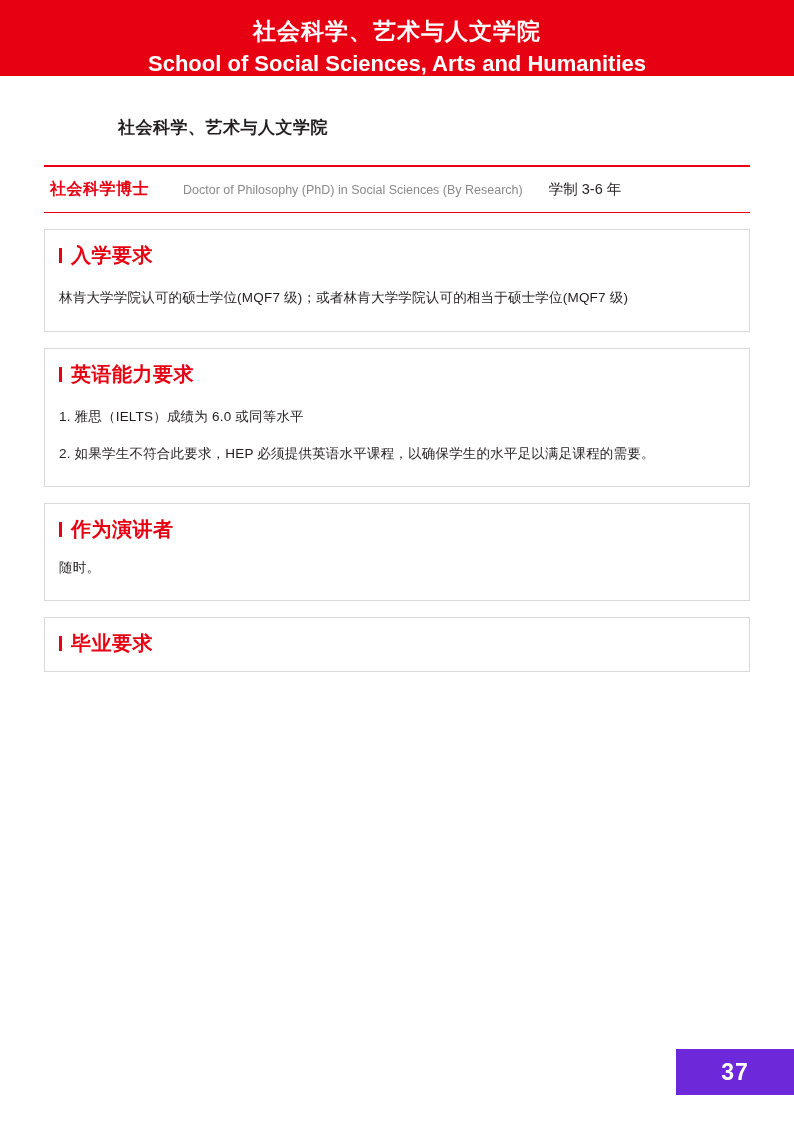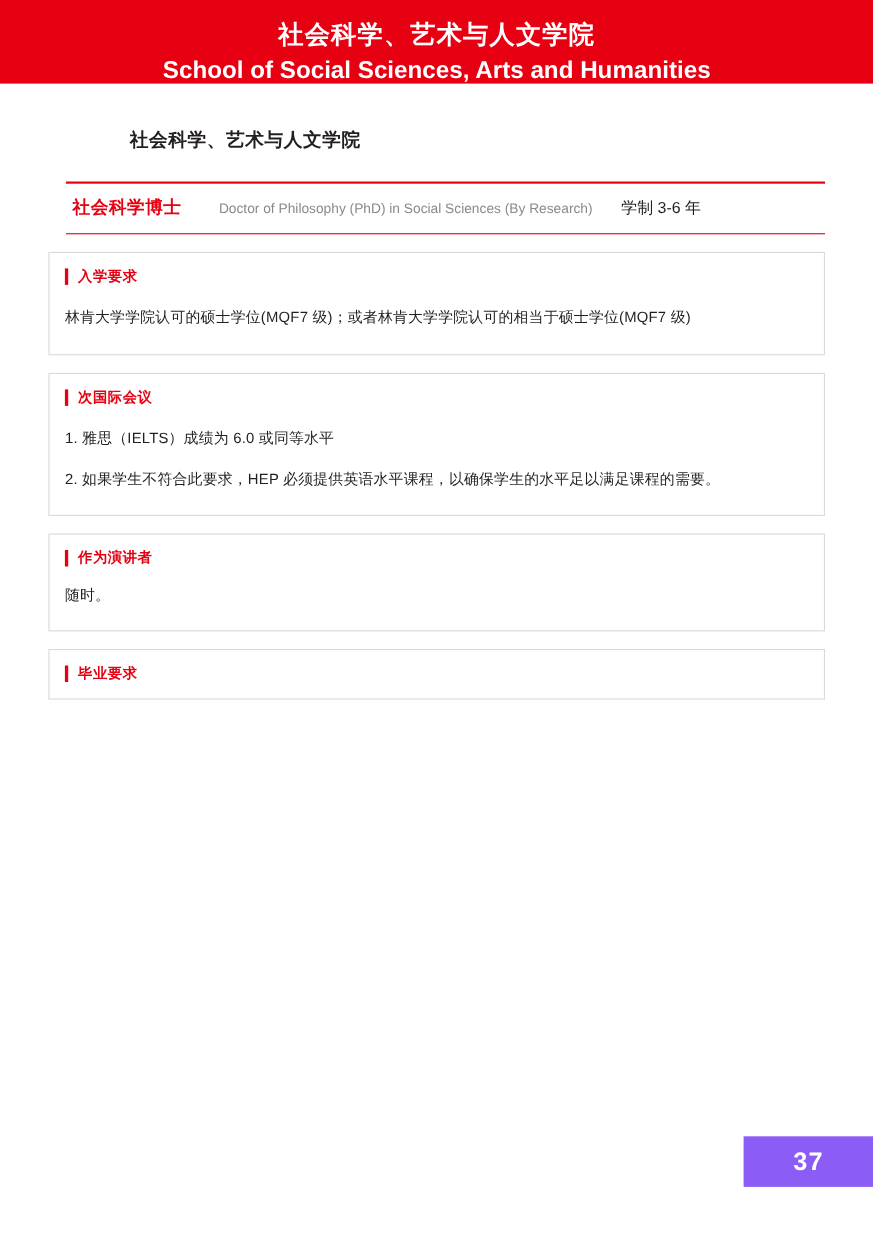--- a/index.html
+++ b/index.html
@@ -56,21 +56,21 @@
     margin: 26px 22px 0 22px;
     font-size: 13.5px;
     line-height: 40px;
     color: #3c3c3c;
     letter-spacing: 0.3px;
     text-align: justify;
   }
 
   
   .program-bar {
-    margin: 26px 4px 0 20px;
+    margin: 26px 4px 0 4px;
     border-top: 2px solid #e60012;
     border-bottom: 1.5px solid #e60012;
     padding: 12px 6px 12px 6px;
     display: flex;
     align-items: baseline;
   }
   .program-cn {
     color: #e60012;
     font-size: 16px;
     font-weight: bold;
@@ -92,21 +92,21 @@
 
   
   .card {
     margin: 16px 4px 0 4px;
     border: 1px solid #d9d9d9;
     box-sizing: border-box;
     padding: 12px 14px 14px 14px;
   }
   .card-title {
     color: #e60012;
-    font-size: 13px;
+    font-size: 20px;
     font-weight: bold;
     display: flex;
     align-items: center;
     letter-spacing: 0.5px;
   }
   .card-title .bar {
     display: inline-block;
     width: 3px;
     height: 15px;
     background: #e60012;
@@ -123,24 +123,24 @@
   .card-body p {
     margin: 0;
   }
   .card-admission .card-body { line-height: 38px; }
   .card-short .card-body { margin-top: 6px; }
 
   
   .page-number {
     position: absolute;
     right: 0;
-    bottom: 44px;
+    bottom: 28px;
     width: 118px;
     height: 46px;
-    background: #8b5cf6;
+    background: #6d28d9;
     color: #ffffff;
     font-size: 23px;
     font-weight: bold;
     display: flex;
     align-items: center;
     justify-content: center;
     letter-spacing: 1px;
   }
 </style>
 </head>
@@ -166,21 +166,21 @@
     <div class="card-title">
       <span class="bar"></span>
       <span>入学要求</span>
     </div>
     <div class="card-body">林肯大学学院认可的硕士学位(MQF7 级)；或者林肯大学学院认可的相当于硕士学位(MQF7 级)</div>
   </div>
 
   <div class="card">
     <div class="card-title">
       <span class="bar"></span>
-      <span>次国际会议</span>
+      <span>英语能力要求</span>
     </div>
     <div class="card-body">
       <p>1. 雅思（IELTS）成绩为 6.0 或同等水平</p>
       <p>2. 如果学生不符合此要求，HEP 必须提供英语水平课程，以确保学生的水平足以满足课程的需要。</p>
     </div>
   </div>
 
   <div class="card card-short">
     <div class="card-title">
       <span class="bar"></span>

